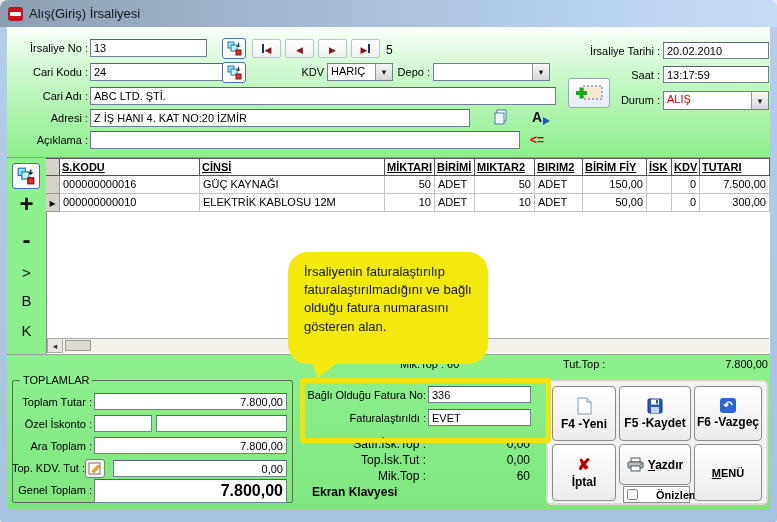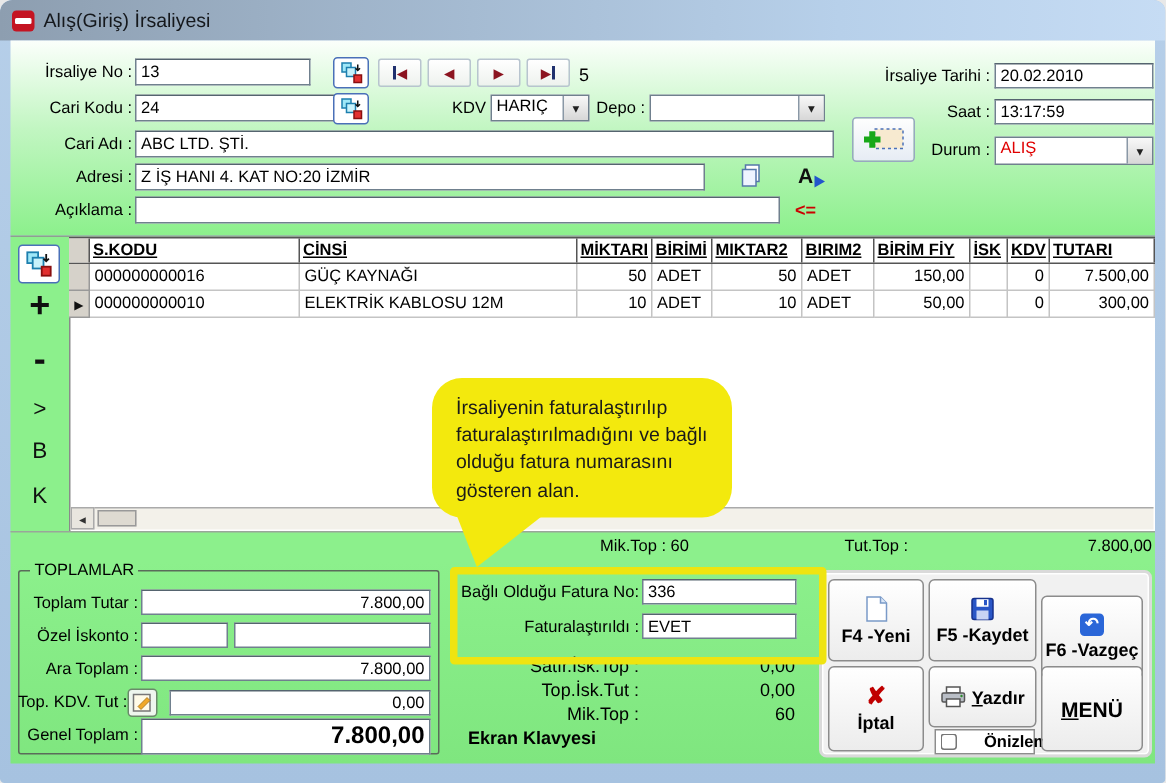--- a/index.html
+++ b/index.html
@@ -114,21 +114,21 @@
     display:flex;align-items:center;justify-content:center;}
   [data-name="hscroll-left-button"]::before{content:"\25C2";font-size:9px;color:#333;}
   [data-name="hscroll-thumb"]{position:absolute;left:65px;top:340px;width:26px;height:11px;background:#dedad1;border:1px solid #999;box-sizing:border-box;}
 
   
   [data-name="strip-mik-top"]{position:absolute;left:400px;top:358px;}
   [data-name="strip-tut-top-label"]{position:absolute;left:563px;top:358px;}
   [data-name="strip-tut-top-value"]{position:absolute;left:662px;top:358px;width:106px;text-align:right;}
 
   
-  [data-name="callout-bubble"]{position:absolute;left:288px;top:252px;width:200px;height:93px;background:#f3e90d;
+  [data-name="callout-bubble"]{position:absolute;left:288px;top:252px;width:200px;height:112px;background:#f3e90d;
     border-radius:20px;padding:11px 8px 8px 16px;box-sizing:border-box;font-size:13px;line-height:1.4;z-index:6;color:#1a1a1a;}
   [data-name="callout-tail"]{position:absolute;left:300px;top:342px;width:64px;height:36px;background:#f3e90d;
     clip-path:polygon(6% 0,100% 0,28% 100%);z-index:6;}
 
   
   [data-name="totals-groupbox"]{position:absolute;left:12px;top:380px;width:281px;height:123px;border:1px solid #5a6b5a;border-radius:2px;box-sizing:border-box;}
   [data-name="totals-legend"]{position:absolute;left:20px;top:374px;background:#8cf08c;padding:0 3px;}
   [data-name="toplam-tutar-label"]{left:14px;top:396px;width:78px;}
   [data-name="toplam-tutar-input"]{left:94px;top:393px;width:193px;height:17px;}
   [data-name="ozel-iskonto-label"]{left:14px;top:418px;width:78px;}
@@ -156,24 +156,24 @@
   [data-name="ekran-klavyesi-button"]{position:absolute;left:312px;top:485px;font-weight:bold;font-size:12px;}
 
   
   [data-name="buttons-panel"]{position:absolute;left:546px;top:380px;width:222px;height:125px;background:#f1f1f1;
     border:2px solid #dadada;border-radius:5px;box-sizing:border-box;box-shadow:inset 0 0 0 1px #fff;}
   .wbtn{position:absolute;background:linear-gradient(#ffffff,#ececec);border:1px solid #8c8c8c;border-radius:4px;
     display:flex;flex-direction:column;align-items:center;justify-content:center;gap:2px;font-weight:bold;font-size:12px;
     box-sizing:border-box;white-space:nowrap;cursor:default;}
   [data-name="f4-button"]{left:552px;top:386px;width:64px;height:55px;}
   [data-name="f5-button"]{left:619px;top:386px;width:72px;height:55px;}
-  [data-name="f6-button"]{left:694px;top:386px;width:68px;height:55px;margin-top:11px;}
+  [data-name="f6-button"]{left:694px;top:386px;width:68px;height:55px;}
   [data-name="iptal-button"]{left:552px;top:444px;width:64px;height:57px;}
   [data-name="yazdir-button"]{left:619px;top:444px;width:72px;height:41px;flex-direction:row;gap:4px;}
-  [data-name="menu-button"]{left:694px;top:444px;width:68px;height:57px;font-size:14px;}
+  [data-name="menu-button"]{left:694px;top:444px;width:68px;height:57px;font-size:11px;}
   [data-name="onizleme-tab"]{position:absolute;left:623px;top:486px;width:67px;height:17px;background:#fff;border:1px solid #8c8c8c;
     display:flex;align-items:center;gap:18px;padding:0 3px;box-sizing:border-box;font-weight:bold;}
   [data-name="onizleme-checkbox"]{width:11px;height:11px;margin:0;flex:0 0 auto;}
   .u-first{display:block;}
   .u-first::first-letter{text-decoration:underline;}
   [data-name="cancel-x-icon"]::before{content:"\2718";color:#c00000;font-size:16px;font-weight:bold;line-height:16px;}
   [data-name="undo-icon"]{width:16px;height:15px;background:#2a66d8;border-radius:3px;color:#fff;font-size:11px;line-height:15px;text-align:center;}
   [data-name="undo-icon"]::before{content:"\21B6";}
 </style>
 </head>

